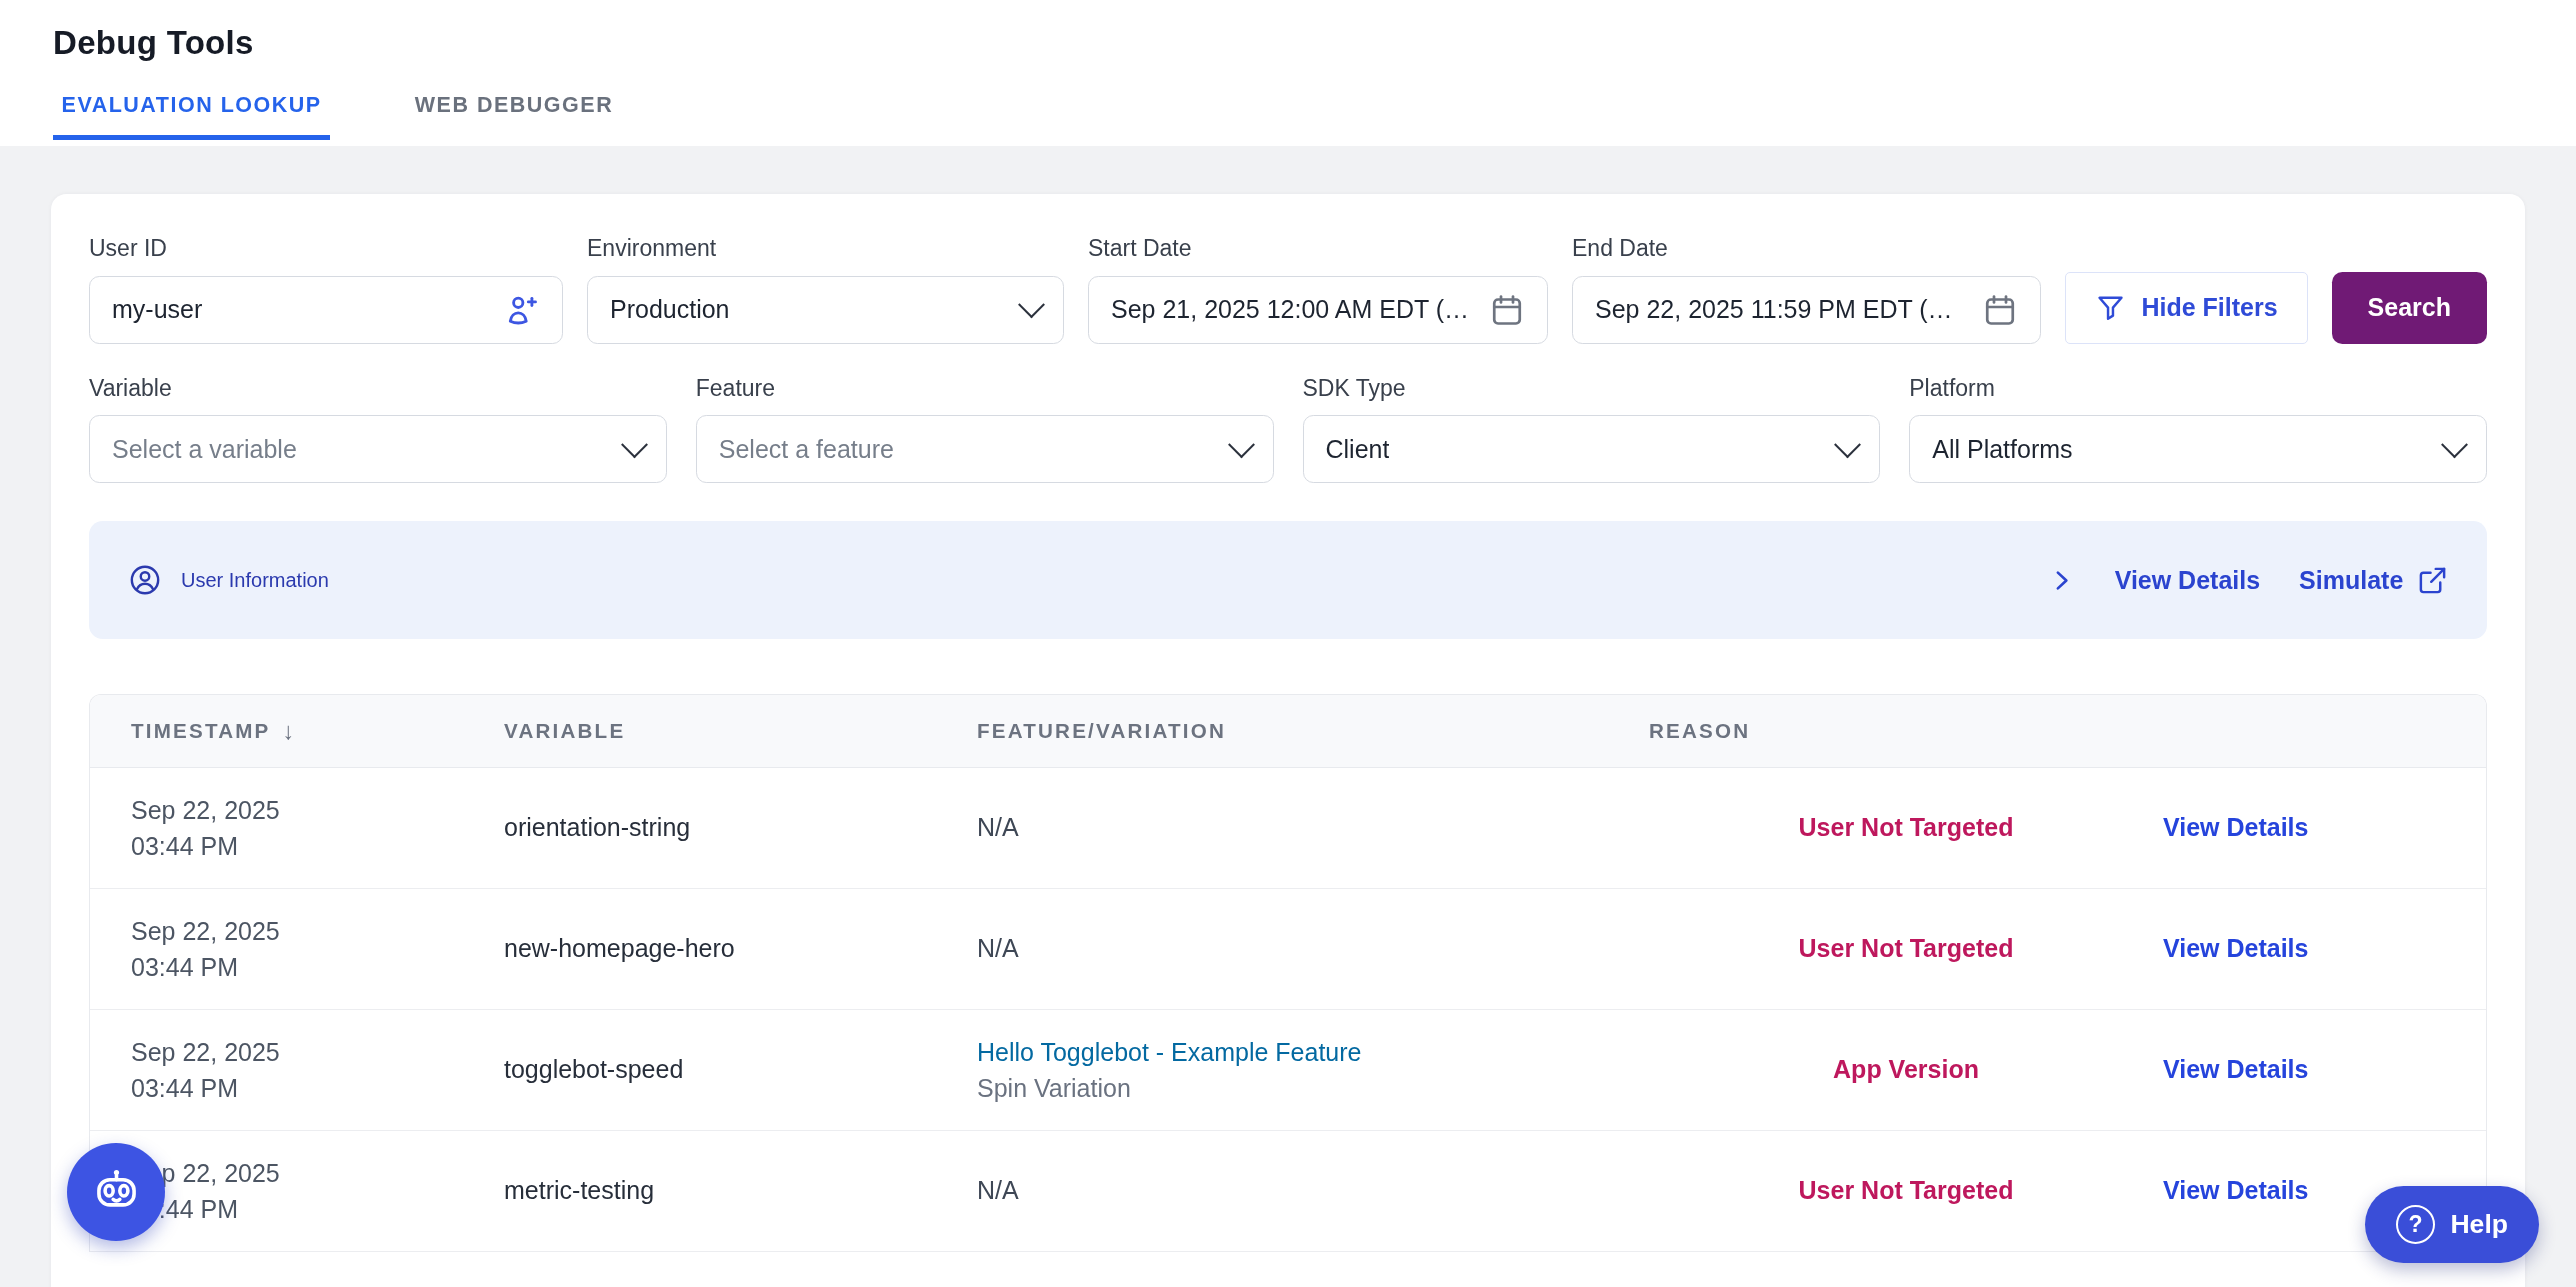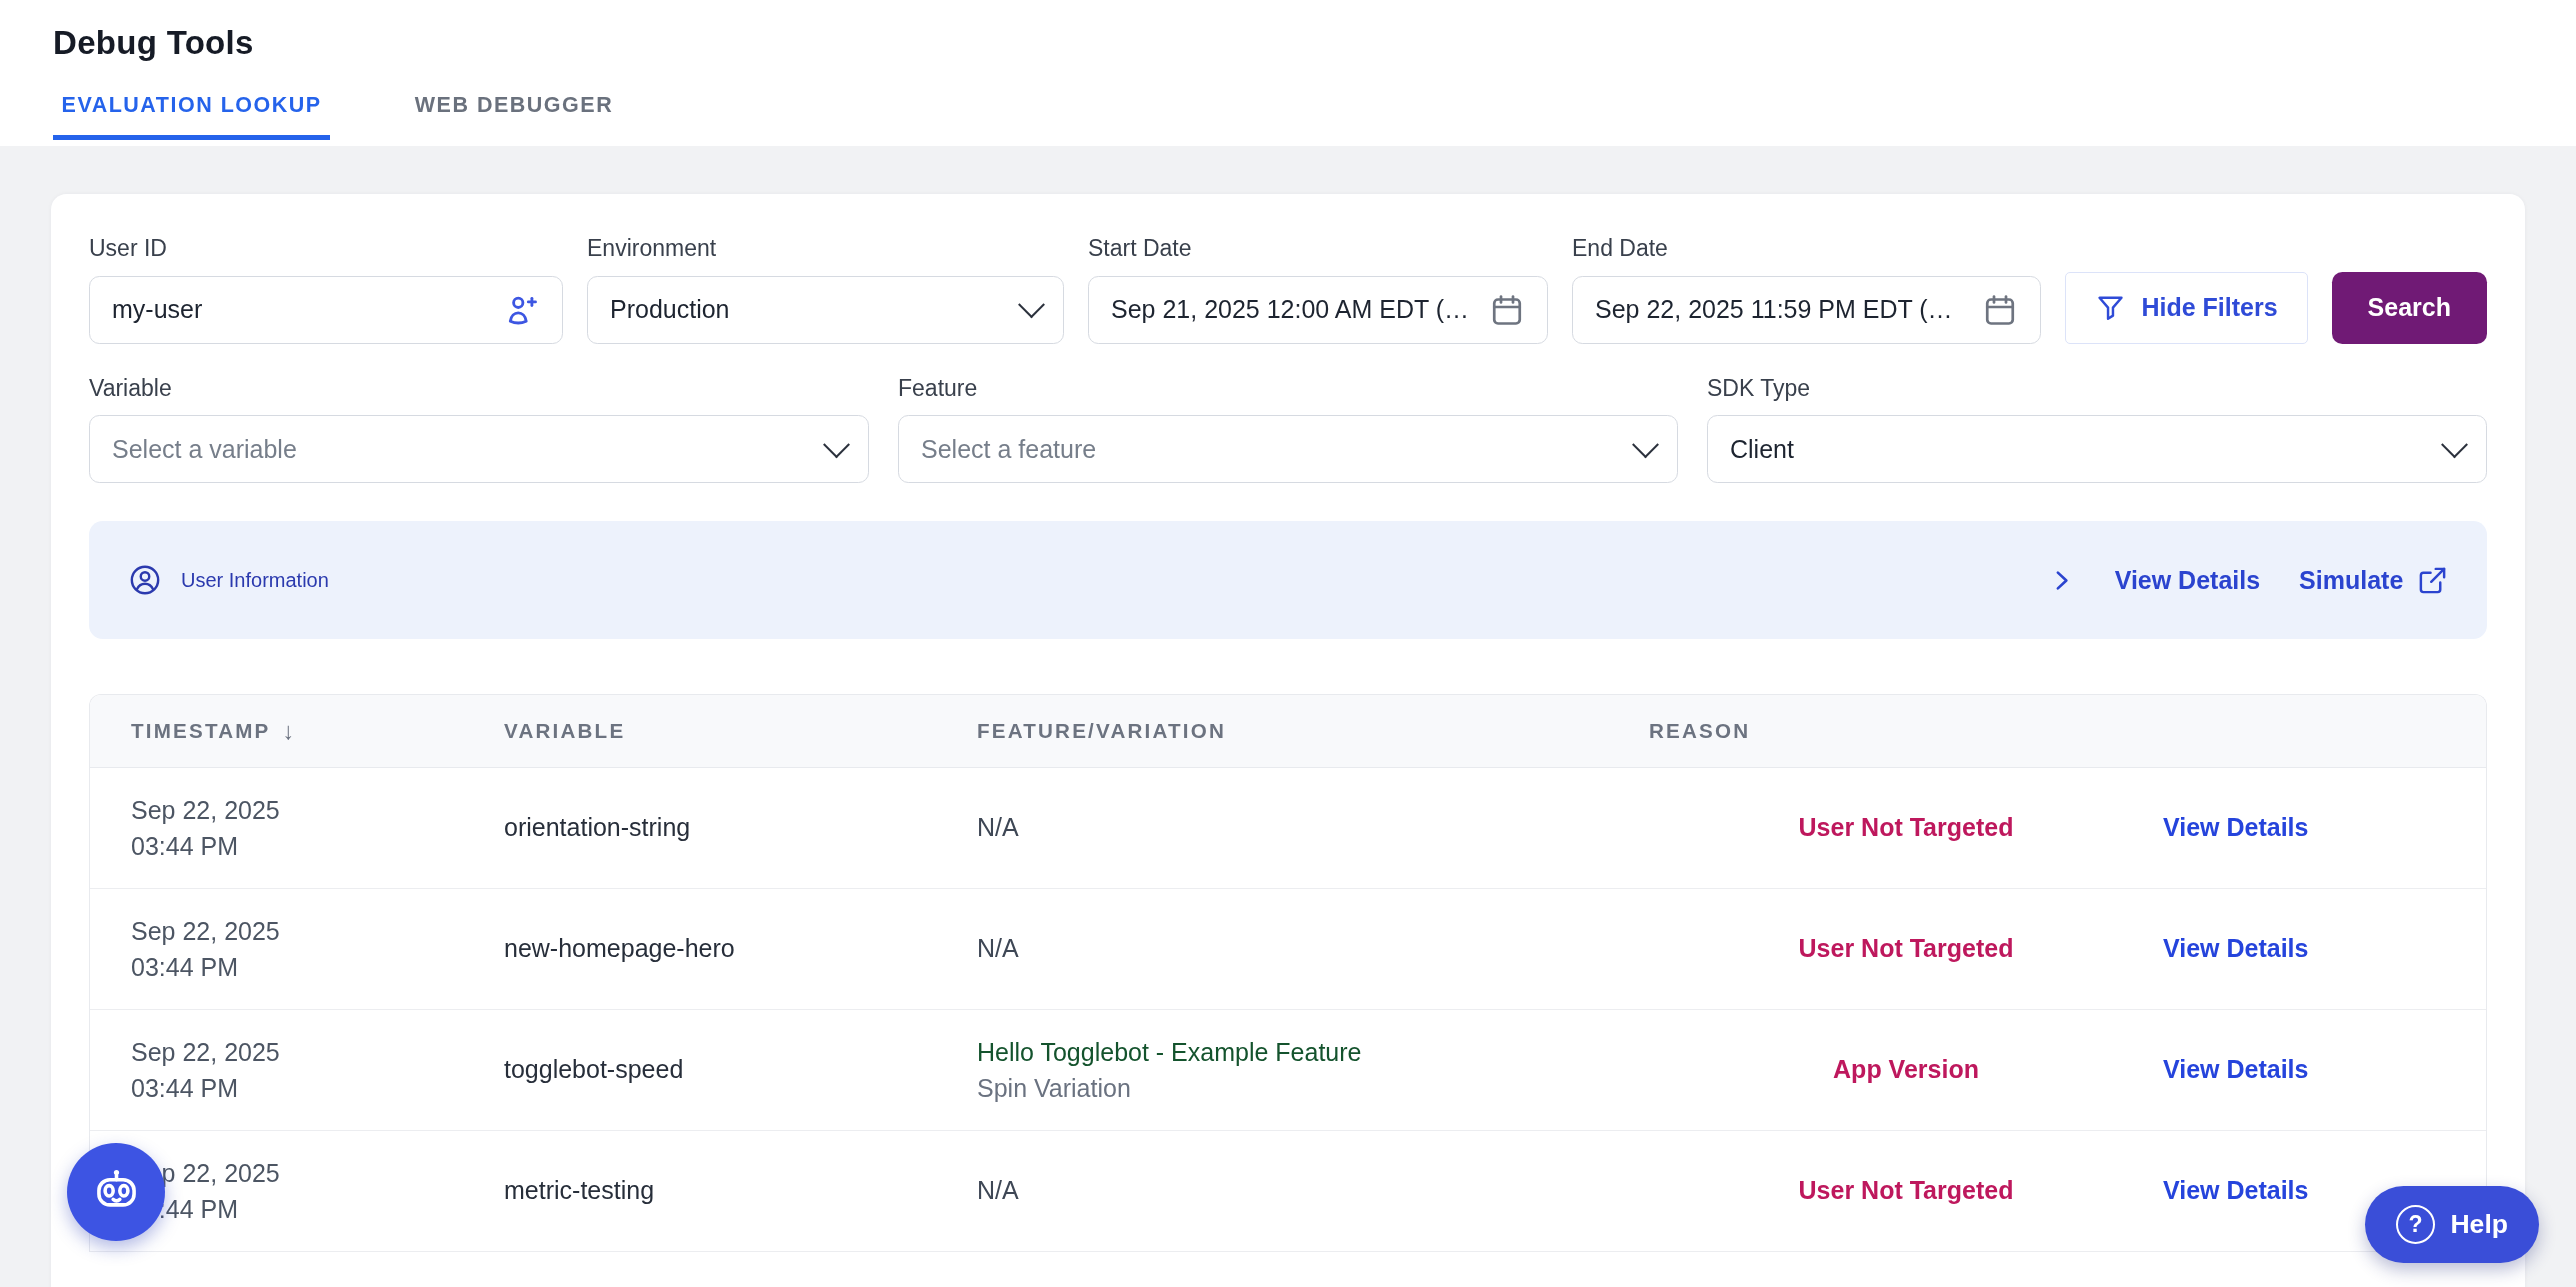--- a/index.html
+++ b/index.html
@@ -65,21 +65,21 @@
              color:#6C7380; font-weight:600; text-align:left; border-bottom:1.7px solid #E8EAEE;
              padding:0; }
   th:first-child, td:first-child { padding-left:41px; }
   .th-inner { display:flex; align-items:center; gap:12px; }
   .sort-glyph { font-size:24px; letter-spacing:0; color:#6C7380; }
   tbody td { height:121px; border-bottom:1.7px solid #ECEDF0; font-size:25px;
              vertical-align:middle; padding:0; background:#fff; }
   .cell-ts { color:#4C5563; line-height:36px; }
   .cell-var { color:#272E3A; }
   .cell-na { color:#3E4755; }
-  .feature-link { display:block; color:#14532d; line-height:36px; text-decoration:none; cursor:pointer; }
+  .feature-link { display:block; color:#0369a1; line-height:36px; text-decoration:none; cursor:pointer; }
   .variation { display:block; color:#6A7280; line-height:36px; }
   .cell-reason { color:#be185d; font-weight:600;text-align:center; }
   .row-link { color:#2544DC; font-weight:600; text-decoration:none; cursor:pointer; }
 
   
   .bot-fab { position:absolute; left:67px; top:1143px; width:98px; height:98px; border-radius:50%;
              background:#3D54E3; display:flex; align-items:center; justify-content:center;
              box-shadow:0 6.9px 17px rgba(40,60,180,.35); cursor:pointer; z-index:5; }
   .help-fab { position:absolute; left:2365px; top:1186px; height:77px; padding:0 31px;
               border-radius:39px; background:#3A4ED8; color:#fff; display:flex; align-items:center;
@@ -174,20 +174,27 @@
           <label>Feature</label>
           <div class="control">
             <span class="placeholder">Select a feature</span>
             <span class="chevron-down"></span>
           </div>
         </div>
         <div class="fgroup grow">
           <label>SDK Type</label>
           <div class="control">
             <span class="value">Client</span>
+            <span class="chevron-down"></span>
+          </div>
+        </div>
+        <div class="fgroup grow">
+          <label>Platform</label>
+          <div class="control">
+            <span class="value">All Platforms</span>
             <span class="chevron-down"></span>
           </div>
         </div>
       </div>
 
       <div class="banner">
         <div class="banner-left">
           <svg class="icon-svg" width="34" height="34" viewBox="0 0 24 24" fill="none" stroke="#2B3AAE" stroke-width="1.7" stroke-linecap="round">
             <circle cx="12" cy="12" r="9.3"></circle>
             <circle cx="12" cy="9.5" r="3"></circle>

